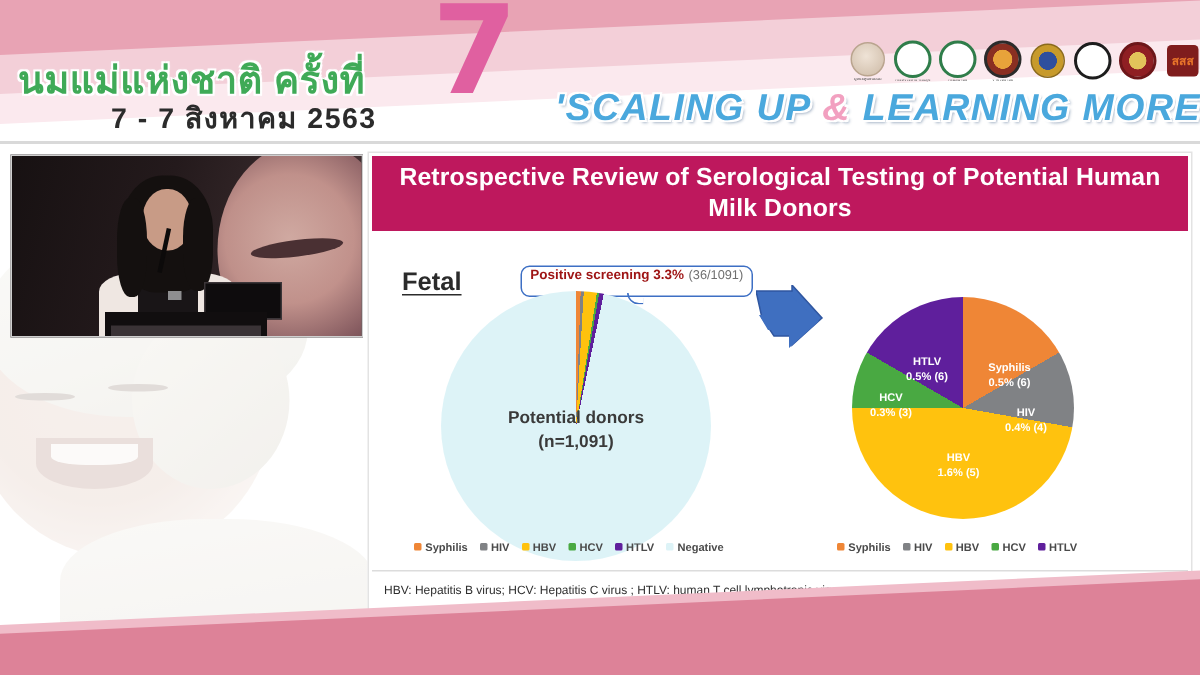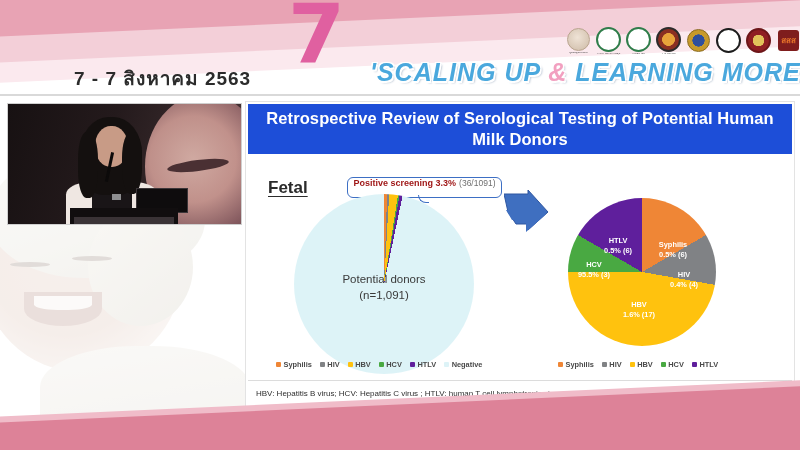--- a/index.html
+++ b/index.html
@@ -65,21 +65,21 @@
   .v-vest{position:absolute;left:84px;top:79px;width:40px;height:46px;border-radius:16% 16% 0 0;background:#191517;}
   .v-mic{position:absolute;left:100px;top:48px;width:3px;height:30px;background:#0c0a0a;transform:rotate(12deg);}
   .v-podium{position:absolute;left:62px;top:104px;width:108px;height:20px;background:#110e0f;}
   .v-podium2{position:absolute;left:66px;top:113px;width:100px;height:9px;background:#3a3336;}
   .v-laptop{position:absolute;left:128px;top:84px;width:50px;height:23px;background:#0e0c0d;border:1px solid #3b3538;}
   .v-badge{position:absolute;left:104px;top:90px;width:9px;height:6px;background:#8e8e90;}
 
   
   .slide{position:absolute;left:245px;top:101px;width:548px;height:306px;background:#ffffff;
          border:1px solid #e3e3e3;}
-  .slide-title{position:absolute;left:2px;top:2px;width:544px;height:50px;background:#1d4ed8;
+  .slide-title{position:absolute;left:2px;top:2px;width:544px;height:50px;background:#be185d;
                display:flex;align-items:center;justify-content:center;text-align:center;}
   .slide-title span{color:#ffffff;font-size:16.5px;font-weight:bold;line-height:1.28;letter-spacing:.1px;}
 
   .result{position:absolute;left:22px;top:76px;font-size:17px;font-weight:bold;color:#2b2b2b;
           text-decoration:underline;text-underline-offset:3px;}
 
   .callout{position:absolute;left:101px;top:75px;width:153px;height:19px;background:#ffffff;
            border:1.4px solid #3d6fc4;border-radius:6px;display:flex;align-items:flex-start;justify-content:center;gap:3px;}
   .callout .c1{font-size:9px;font-weight:bold;color:#9e1414;white-space:nowrap;}
   .callout .c2{font-size:8.5px;color:#6f6f6f;white-space:nowrap;}
@@ -93,21 +93,21 @@
   .pieL{position:absolute;left:0;top:0;width:180px;height:180px;border-radius:50%;
         background:conic-gradient(
           from 0deg,
           #ef8636 0deg 1.98deg,
           #808285 1.98deg 3.3deg,
           #ffc20e 3.3deg 8.91deg,
           #49a942 8.91deg 9.9deg,
           #5f1f9c 9.9deg 11.88deg,
           #ddf3f7 11.88deg 360deg);}
   .pieL-lbl{position:absolute;left:0;top:78px;width:180px;text-align:center;
-            font-size:11.5px;font-weight:normal;color:#3a3a3a;line-height:1.35;}
+            font-size:11.5px;font-weight:bold;color:#3a3a3a;line-height:1.35;}
 
   
   .pieR-title{position:absolute;left:327px;top:78px;font-size:12.5px;font-weight:bold;color:#3a3a3a;}
   .pieR-wrap{position:absolute;left:322px;top:96px;width:148px;height:148px;}
   .pieR{position:absolute;left:0;top:0;width:148px;height:148px;border-radius:50%;
         background:conic-gradient(
           from 0deg,
           #ef8636 0deg 60deg,
           #808285 60deg 100deg,
           #ffc20e 100deg 270deg,
@@ -147,20 +147,21 @@
     <div class="baby-mouth"></div>
     <div class="baby-teeth"></div>
     <div class="baby-body"></div>
   </div>
 
   <div class="hdr">
     <div class="hdr-pink-a"></div>
     <div class="hdr-pink-b"></div>
     <div class="hdr-pink-c"></div>
 
+    <div class="th2">นมแม่แห่งชาติ ครั้งที่</div>
     <div class="th3">7 - 7 สิงหาคม 2563</div>
     <div class="bignum">7</div>
 
     <div class="tagline"><span>'SCALING UP </span><span class="amp">&amp;</span><span> LEARNING MORE'</span></div>
 
     <div class="logos">
       <div class="logo">
           <div class="disk" style="background:radial-gradient(circle at 45% 40%,#efe3d6,#cdbaa6);border:1px solid #b9a48e;"></div>
           <div class="cap">มูลนิธิศูนย์นมแม่</div>
         </div>
@@ -246,25 +247,25 @@
       <div class="sl" style="left:78px;top:42px;width:54px;">
         <div>Syphilis</div>
         <div>0.5% (6)</div>
       </div>
       <div class="sl" style="left:92px;top:72px;width:48px;">
         <div>HIV</div>
         <div>0.4% (4)</div>
       </div>
       <div class="sl" style="left:40px;top:102px;width:62px;">
         <div>HBV</div>
-        <div>1.6% (17)</div>
+        <div>1.6% (5)</div>
       </div>
       <div class="sl" style="left:2px;top:62px;width:48px;">
         <div>HCV</div>
-        <div>95.5% (3)</div>
+        <div>0.3% (3)</div>
       </div>
       <div class="sl" style="left:24px;top:38px;width:52px;">
         <div>HTLV</div>
         <div>0.5% (6)</div>
       </div>
     </div>
 
     <div class="legend legendL">
       <div class="lg">
           <span class="sw" style="background:#ef8636"></span>

